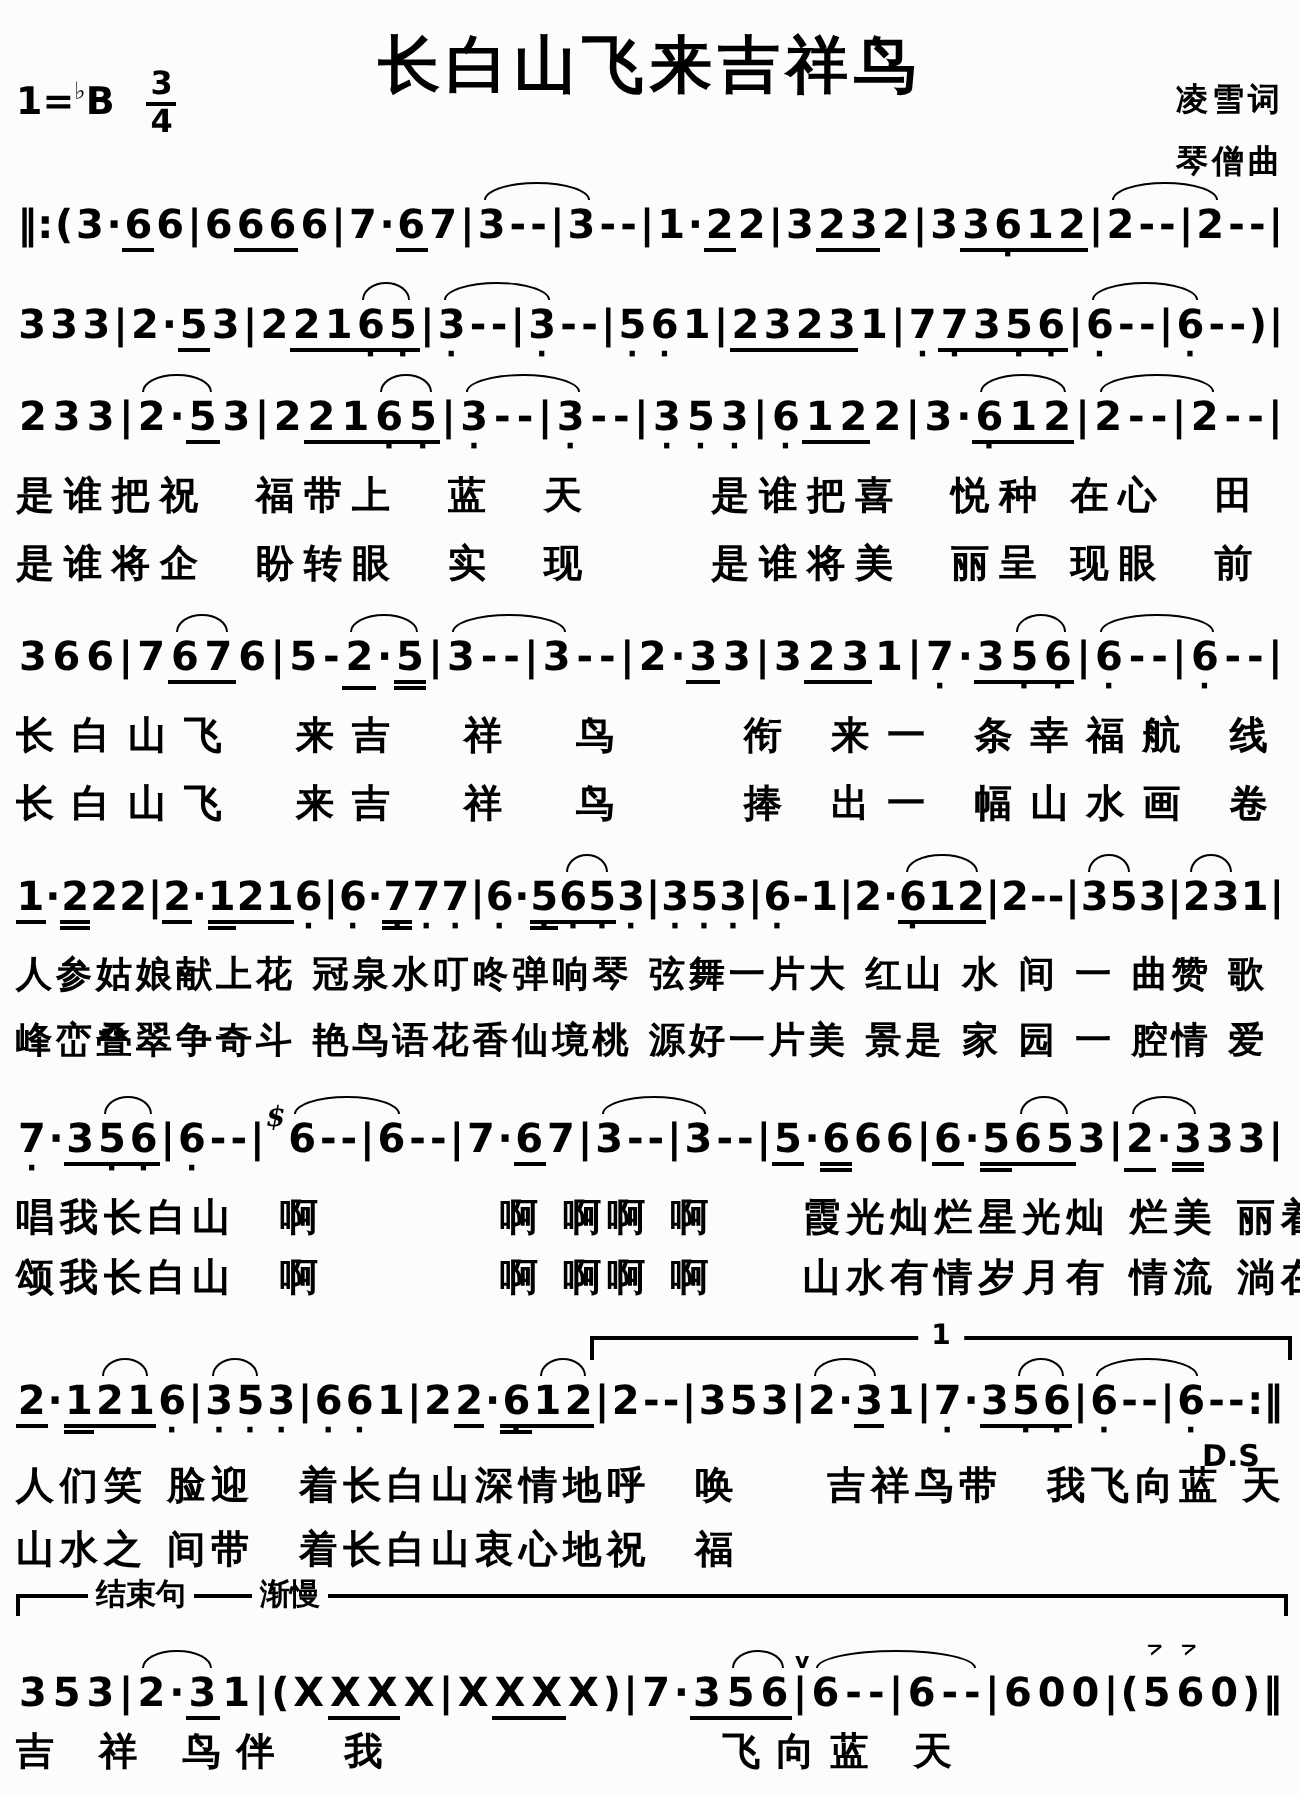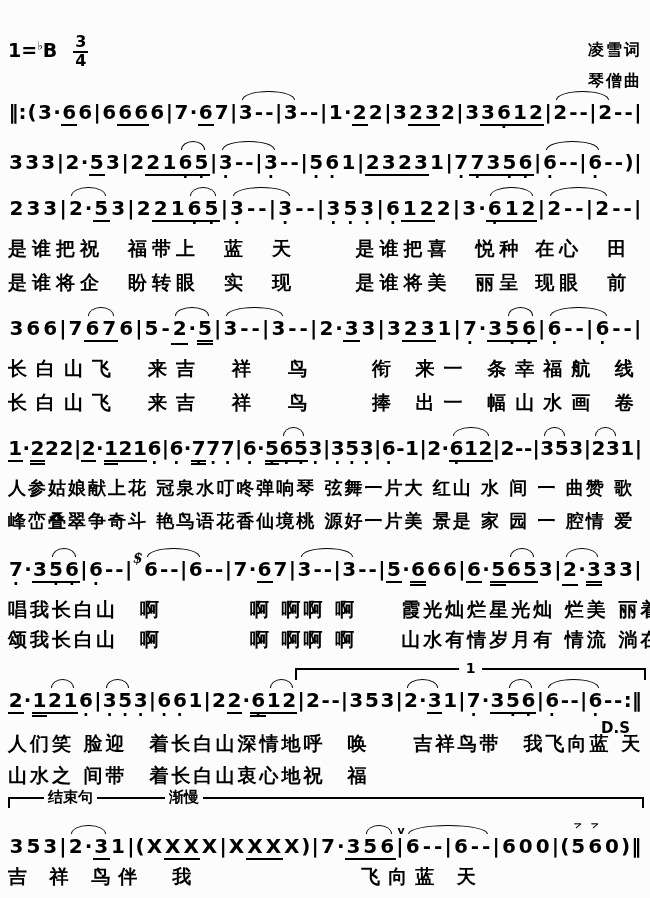--- a/index.html
+++ b/index.html
@@ -38,28 +38,29 @@
        font-size:19px;line-height:1.1;}
 
   .volta{position:absolute;left:295px;top:668px;width:347px;height:10px;
          border-top:2px solid #000;border-left:2px solid #000;border-right:2px solid #000;}
   .volta .vlabel{position:absolute;left:50%;top:-10px;transform:translateX(-50%);
          background:#fcfcfc;padding:0 7px;font-size:14px;font-weight:bold;}
   .endbr{position:absolute;left:8px;top:797px;width:632px;height:9px;
          border-top:2px solid #000;border-left:2px solid #000;border-right:2px solid #000;}
   .endbr .blabel{position:absolute;top:-11px;background:#fcfcfc;padding:0 4px;
          font-size:15px;font-weight:bold;}
-  .endbr .b1{left:34px;} .endbr .b2{left:116px;margin-left:39px;}
+  .endbr .b1{left:34px;} .endbr .b2{left:116px;}
   .ds{position:absolute;left:601px;top:719px;font-size:15px;font-weight:bold;}
 </style>
 </head>
 <body>
 
 <div class="page">
 
+  <div class="title">长白山飞来吉祥鸟</div>
 
   <div class="keyblock"><span><span>1=</span><sup>♭</sup><span>B</span></span><span class="ts"><span class="num">3</span><span class="den">4</span></span></div>
 
   <div class="credit c1">凌雪词</div>
   <div class="credit c2">琴僧曲</div>
 
   <div class="mline" style="top:100px">
       <span class="nt bar" style="flex-grow: 0.6;">‖:</span>
       <span class="nt par" style="flex-grow: 0.3;">(</span>
       <span class="nt" style="flex-grow: 1;">3</span>

